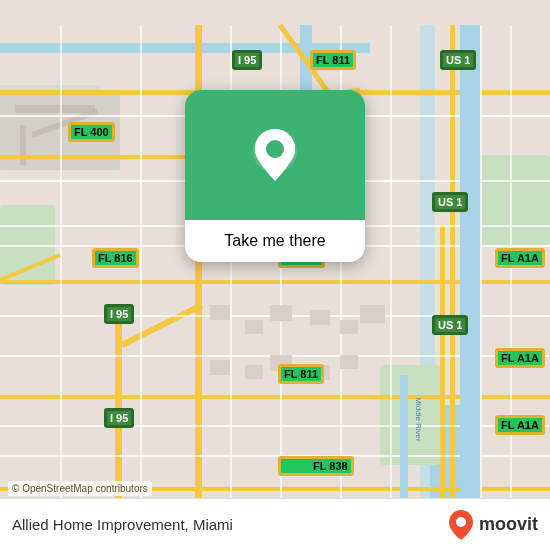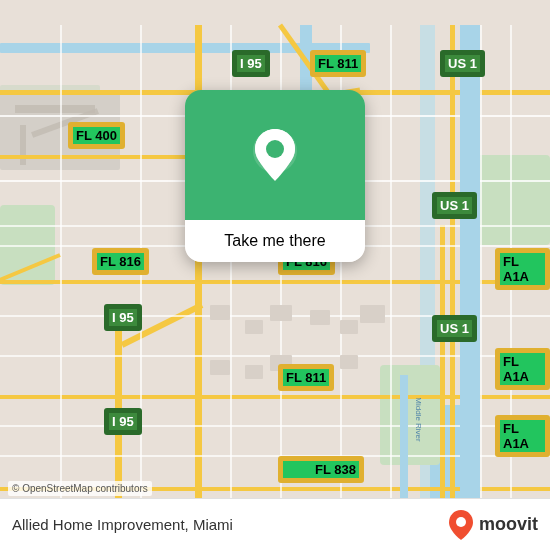--- a/index.html
+++ b/index.html
@@ -99,23 +99,23 @@
       width: 180px;
       padding: 12px 0;
       text-align: center;
       cursor: pointer;
     }
 
     
     .road-badge {
       position: absolute;
       background: white;
-      border: 5px solid #701a75;
+      border: 3px solid #701a75;
       border-radius: 3px;
-      font-size: 13px;
+      font-size: 11px;
       font-weight: bold;
       padding: 1px 3px;
       color: #333;
       z-index: 20;
     }
     .road-badge.yellow {
       background: #22c55e;
       border-color: #e0b030;
       color: #000;
     }

